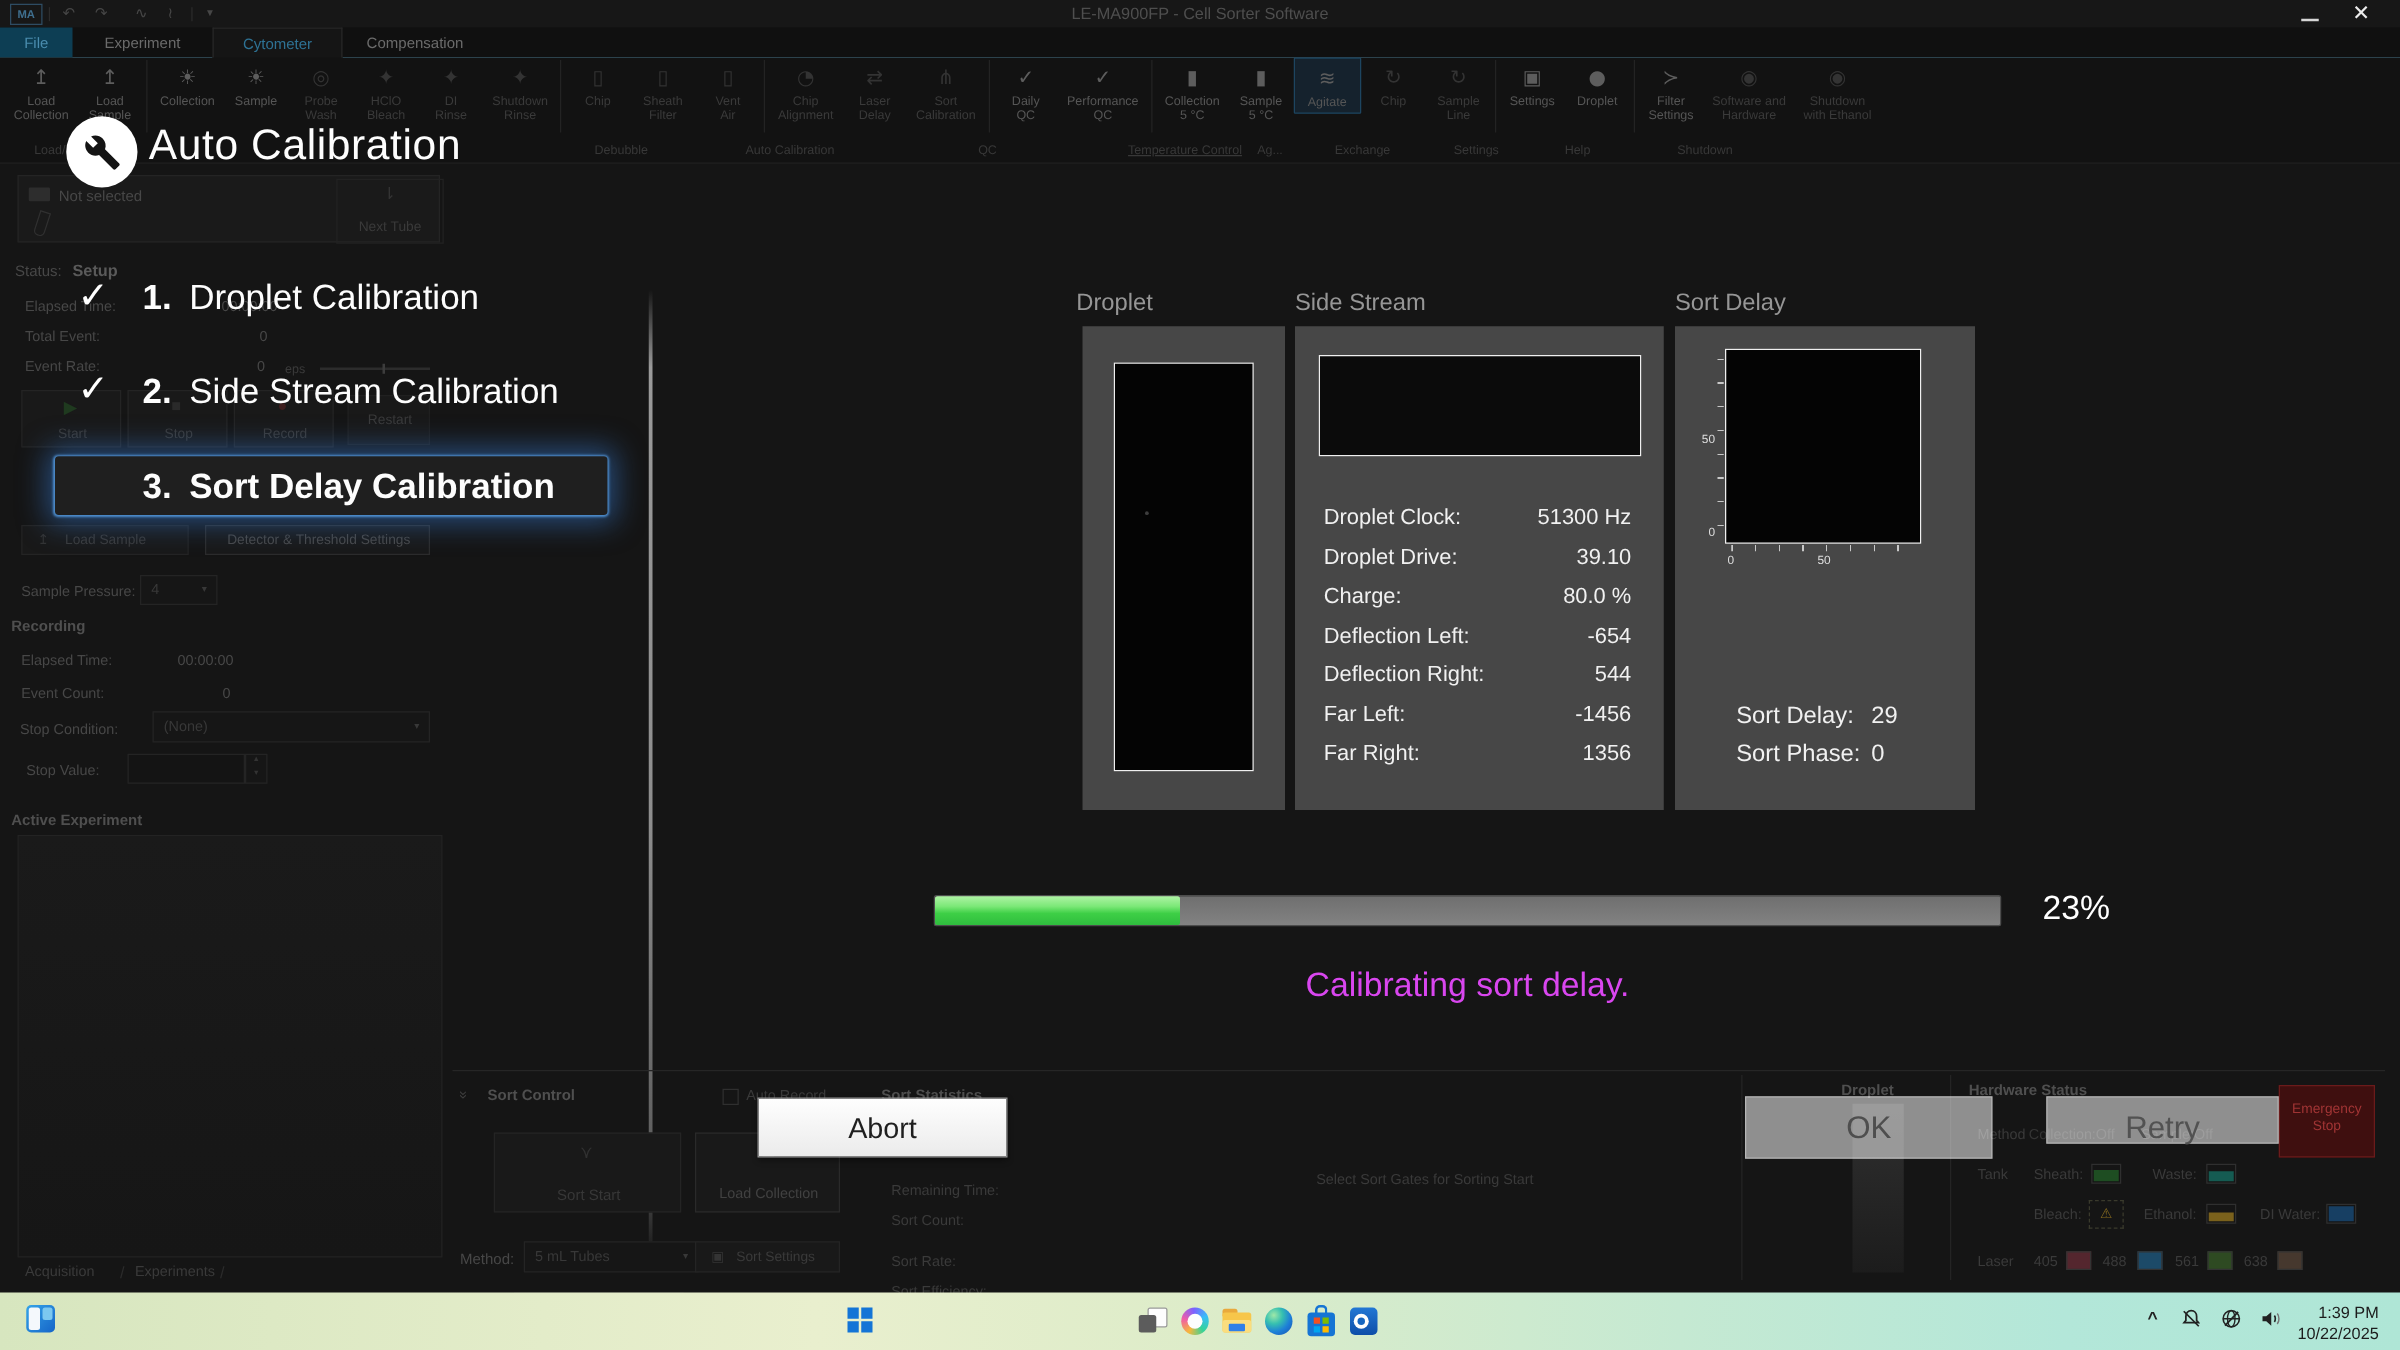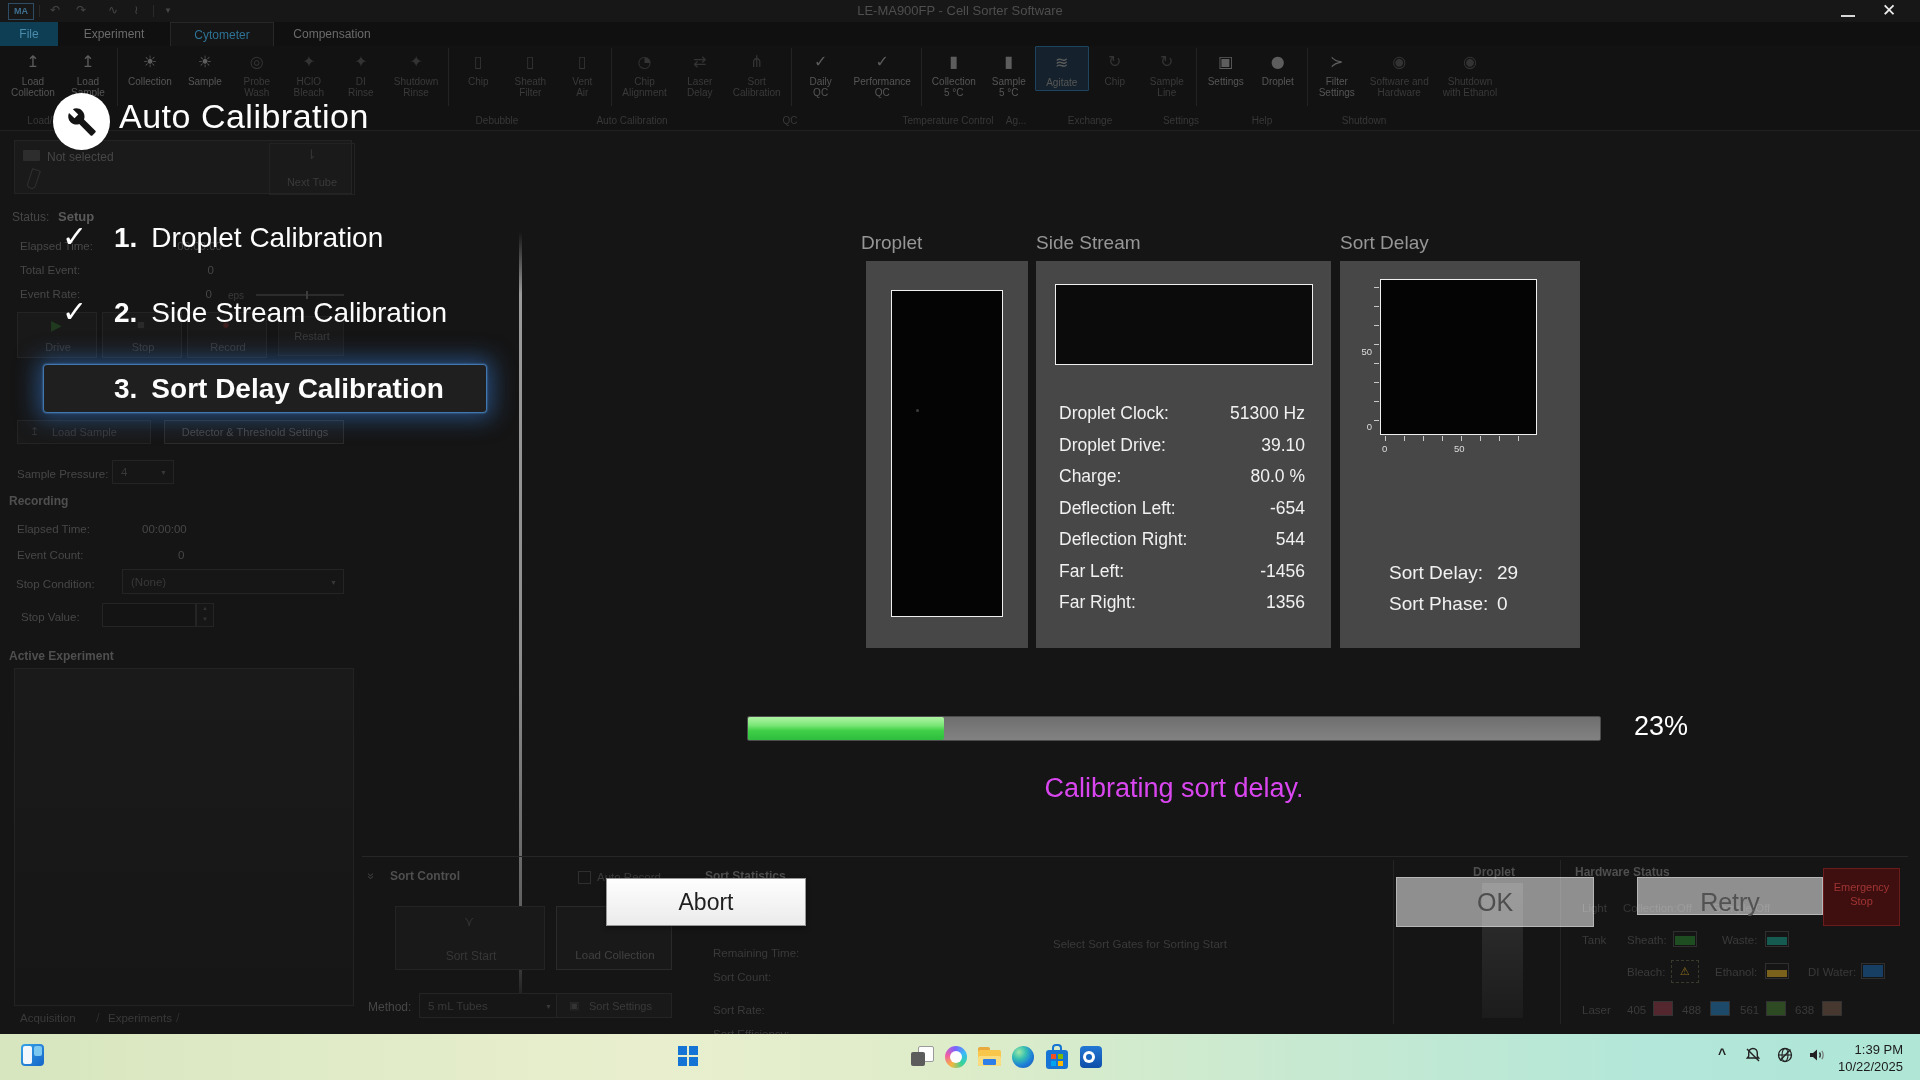--- a/index.html
+++ b/index.html
@@ -283,21 +283,21 @@
         <span class="rb-icon">◉</span>
         <span class="rb-l1">Shutdown</span>
         <span class="rb-l2">with Ethanol</span>
       </div>
     </div>
   <div id="grouprow">
     <span class="grp" style="left:44px;">Load/...</span>
     <span class="grp" style="left:497px;">Debubble</span>
     <span class="grp" style="left:632px;">Auto Calibration</span>
     <span class="grp" style="left:790px;">QC</span>
-    <span class="grp" style="left:948px;">Temperature Control</span>
+    <span class="grp" style="left:948px;text-decoration:underline;">Temperature Control</span>
     <span class="grp" style="left:1016px;">Ag...</span>
     <span class="grp" style="left:1090px;">Exchange</span>
     <span class="grp" style="left:1181px;">Settings</span>
     <span class="grp" style="left:1262px;">Help</span>
     <span class="grp" style="left:1364px;">Shutdown</span>
   </div>
 
   <div class="abs" style="left:0;top:130px;width:362px;height:900px;">
 
     <div class="dbtn" style="left:14px;top:10px;width:338px;height:54px;background:#1a1a1a;">
@@ -318,21 +318,21 @@
     <span class="abs dt" style="left:150px;top:134px;width:64px;text-align:right;">0</span>
     <span class="abs dt" style="left:20px;top:158px;">Event Rate:</span>
     <span class="abs dt" style="left:150px;top:158px;width:62px;text-align:right;">0</span>
     <span class="abs dt2" style="left:228px;top:160px;font-size:10px;">eps</span>
     <div class="abs" style="left:256px;top:164px;width:88px;height:2px;background:#2c2c2c;">
       <div class="abs" style="left:50px;top:-3px;width:2px;height:8px;background:#3c3c3c;"></div>
     </div>
 
     <div class="dbtn" style="left:17px;top:182px;width:80px;height:46px;text-align:center;">
       <span class="abs" style="left:33px;top:4px;color:#1f3a1f;font-size:14px;">▶</span>
-      <span class="abs dt2" style="left:0;top:28px;width:80px;font-size:11px;">Drive</span>
+      <span class="abs dt2" style="left:0;top:28px;width:80px;font-size:11px;">Start</span>
     </div>
     <div class="dbtn" style="left:102px;top:182px;width:80px;height:46px;text-align:center;">
       <span class="abs" style="left:34px;top:4px;color:#2a2a2a;font-size:13px;">■</span>
       <span class="abs dt2" style="left:0;top:28px;width:80px;font-size:11px;">Stop</span>
     </div>
     <div class="dbtn" style="left:187px;top:182px;width:80px;height:46px;text-align:center;">
       <span class="abs" style="left:34px;top:4px;color:#3d1d1d;font-size:13px;">●</span>
       <span class="abs dt2" style="left:0;top:28px;width:80px;font-size:11px;">Record</span>
     </div>
     <div class="dbtn" style="left:278px;top:186px;width:66px;height:40px;text-align:center;border-color:#202020;">
@@ -417,21 +417,21 @@
     <span class="abs dt2" style="left:713px;top:1004px;">Sort Rate:</span>
     <span class="abs dt2" style="left:713px;top:1028px;">Sort Efficiency:</span>
     <span class="abs dt2" style="left:713px;top:1052px;">Abort Count:</span>
     <span class="abs dt2" style="left:1053px;top:938px;">Select Sort Gates for Sorting Start</span>
 
     <div class="vline" style="left:1393px;top:860px;height:164px;"></div>
     <div class="vline" style="left:1560px;top:860px;height:164px;"></div>
     <span class="abs dhead" style="left:1473px;top:865px;">Droplet</span>
     <div class="abs" style="left:1482px;top:883px;width:41px;height:135px;background:linear-gradient(180deg,#303030,#1c1c1c);"></div>
     <span class="abs dhead" style="left:1575px;top:865px;">Hardware Status</span>
-    <span class="abs dt2" style="left:1582px;top:902px;">Light</span>
+    <span class="abs dt2" style="left:1582px;top:902px;">Method</span>
     <span class="abs" style="left:1623px;top:902px;font-size:11.5px;color:#343434;">Collection:Off</span>
     <span class="abs" style="left:1713px;top:902px;font-size:11.5px;color:#343434;">Sample:Off</span>
     <span class="abs dt2" style="left:1582px;top:934px;">Tank</span>
     <span class="abs dt2" style="left:1627px;top:934px;">Sheath:</span>
     <div class="tank" style="left:1673px;top:931px;">
         <div class="fill" style="height:9px;background:#1e4d22;"></div>
       </div>
     <span class="abs dt2" style="left:1722px;top:934px;">Waste:</span>
     <div class="tank" style="left:1765px;top:931px;">
         <div class="fill" style="height:8px;background:#155b52;"></div>

